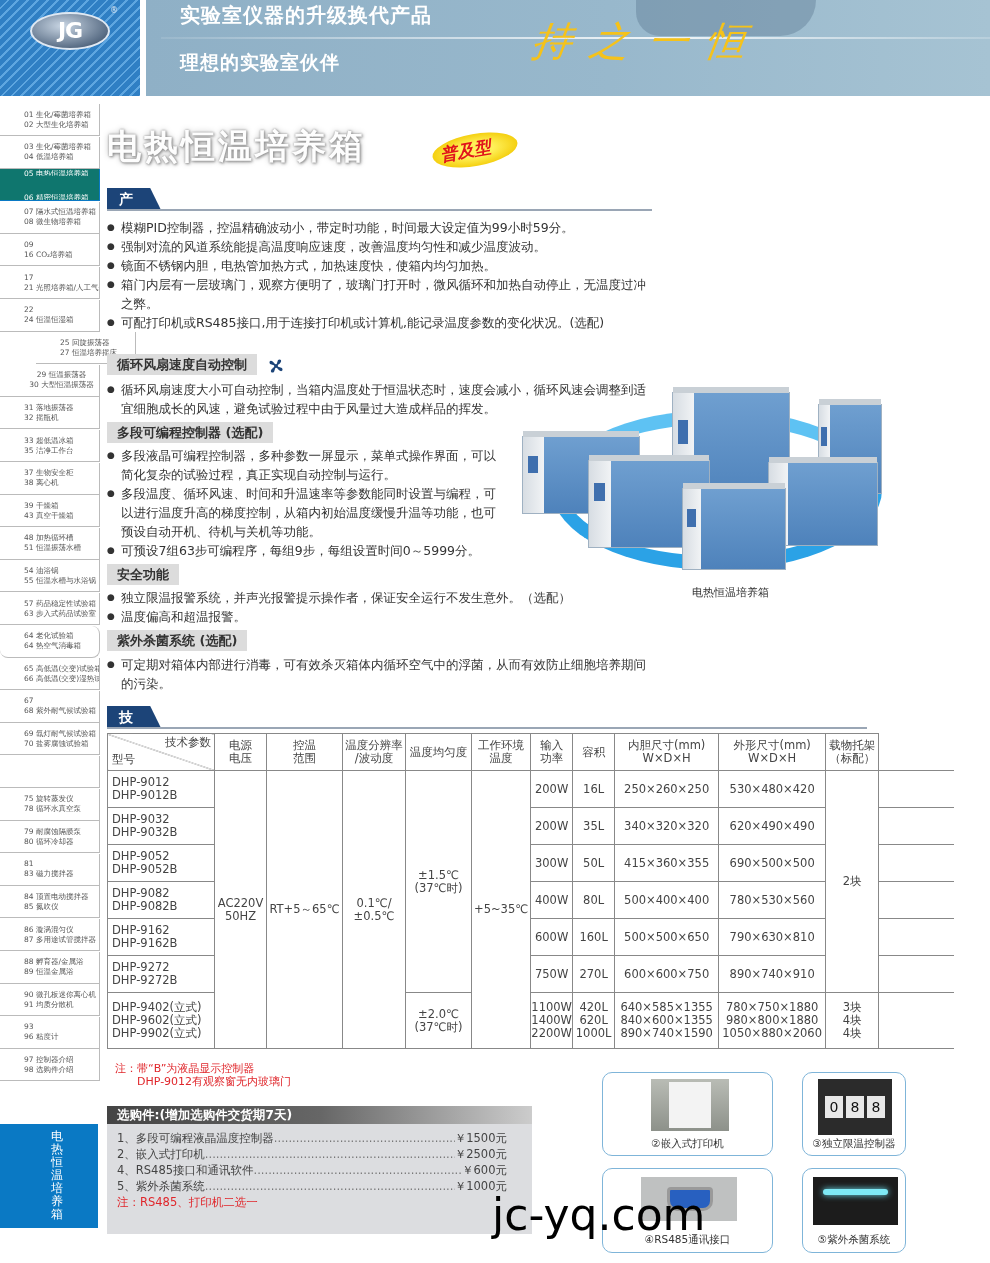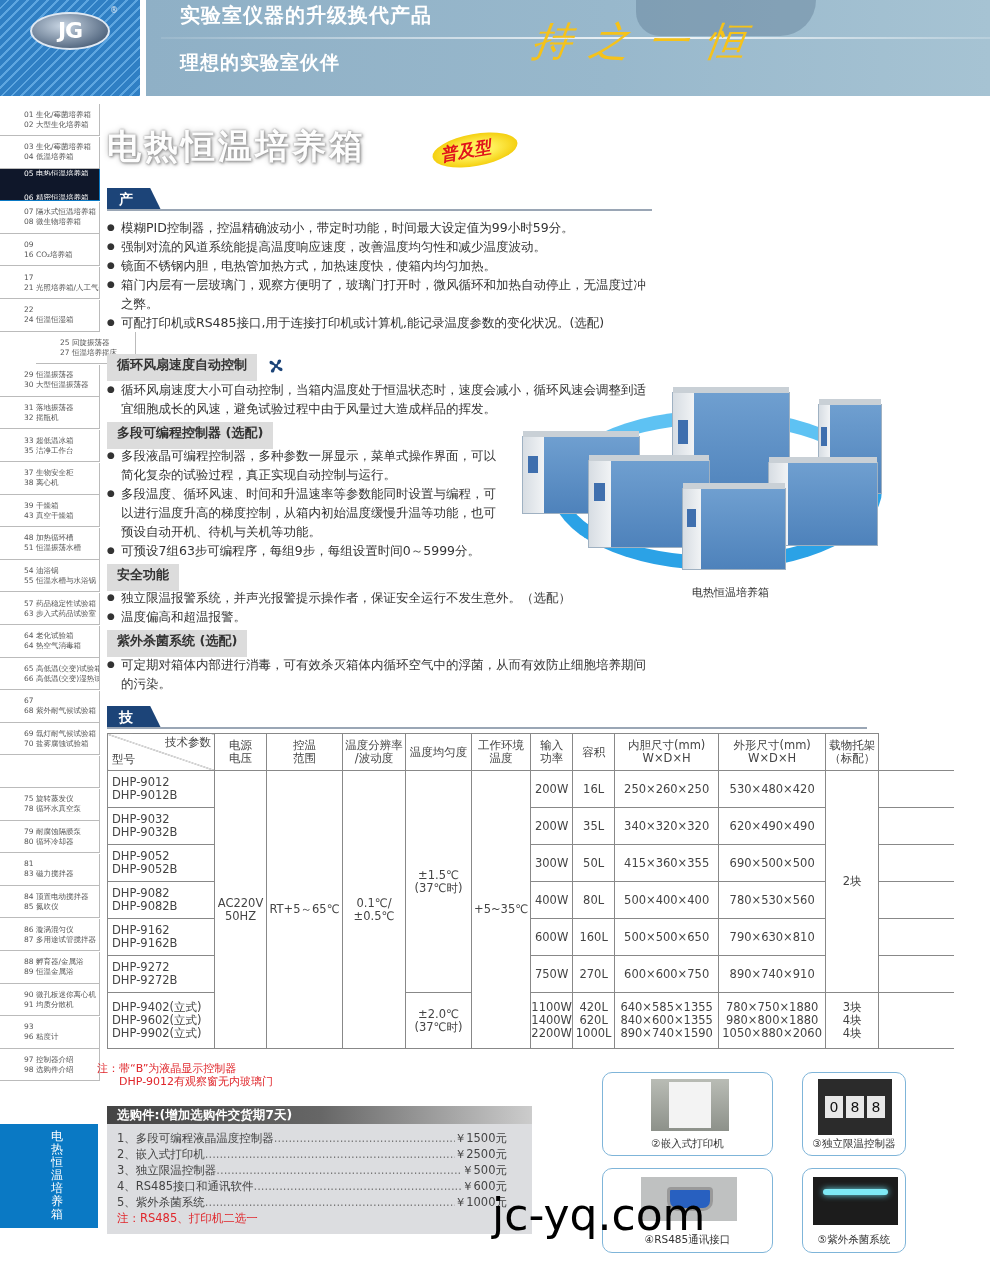--- a/index.html
+++ b/index.html
@@ -23,21 +23,21 @@
   .hdr-t1 { position: absolute; left: 180px; top: 2px; font-size: 20px; font-weight: bold; color: #fff; letter-spacing: 1px; }
   .hdr-t2 { position: absolute; left: 180px; top: 50px; font-size: 19px; font-weight: bold; color: #fff; letter-spacing: 1px; }
   .hdr-slogan { position: absolute; left: 532px; top: 14px; font-family: "DejaVu Serif", serif; font-size: 40px;
     color: #f5c21a; letter-spacing: 18px; font-style: italic; transform: skewX(-8deg); }
 
   
   .side { position: absolute; left: 0; top: 104px; width: 100px; }
   .side-item { position: absolute; left: 0; width: 100px; height: 32px; background: #fff;
     border-right: 1px solid #bbb; border-bottom: 1px solid #bbb; padding-left: 24px;
     font-size: 7.5px; line-height: 10px; color: #555; display: flex; flex-direction: column; justify-content: center; }
-  .side-item.active { background: #0f172a; color: #fff; border-color: #0a79c4; gap: 17px; }
+  .side-item.active { background: #0f766e; color: #fff; border-color: #0a79c4; gap: 17px; }
   .side-item .ln { white-space: nowrap; overflow: hidden; }
   .side-current { position: absolute; left: 0; top: 1124px; width: 100px; height: 104px; background: #0a79c4;
     color: #fff; font-size: 12px; line-height: 13px; text-align: center; padding-left: 50px; padding-top: 6px;
     width: 98px; writing-mode: horizontal-tb; }
   .side-current span { display: block; width: 14px; }
 
   
   .title { position: absolute; left: 107px; top: 124px; font-size: 34px; font-weight: bold; color: #fdfdfd;
     letter-spacing: 3px; text-shadow: 0 0 2px #999, 1px 1px 3px #888, 0 0 6px #bbb; }
   .badge { position: absolute; left: 432px; top: 134px; width: 86px; height: 32px; border-radius: 50%;
@@ -47,21 +47,21 @@
   .sec-head { position: absolute; left: 107px; height: 22px; }
   .sec-head .tab { position: absolute; left: 0; top: 0; height: 22px; padding: 0 28px 0 12px;
     background: #1c4478; color: #fff; font-size: 14px; font-weight: bold; line-height: 22px;
     clip-path: polygon(0 0, 80% 0, 100% 100%, 0 100%); }
   .sec-head .rule { position: absolute; left: 0; top: 21px; width: 545px; height: 2px; background: #9aa6b5; }
 
   .bullets { position: absolute; left: 107px; font-size: 12.5px; line-height: 19px; color: #333; }
   .bullets .b { padding-left: 14px; position: relative; }
   .bullets .b::before { content: "●"; position: absolute; left: 0; top: 0; font-size: 9px; color: #333; }
 
-  .sub-head { position: absolute; left: 107px; height: 27px; background: #dcdcdc; padding: 0 10px;
+  .sub-head { position: absolute; left: 107px; height: 21px; background: #dcdcdc; padding: 0 10px;
     font-size: 13px; font-weight: bold; line-height: 21px; color: #333; }
   .fan-icon { position: absolute; left: 266px; top: 356px; width: 20px; height: 20px; }
 
   
   .photo { position: absolute; left: 512px; top: 380px; width: 370px; height: 198px; }
   .photo-ellipse { position: absolute; left: 40px; top: 30px; width: 330px; height: 160px; border-radius: 50%;
     border: 14px solid #2ba2e6; border-top-color: #5ec2f3; }
   .box { position: absolute; background: linear-gradient(180deg, #6f9fd0, #4e82bb); border: 1px solid #9fb1c2; }
   .box::before { content: ""; position: absolute; left: 0; top: 0; width: 18%; height: 100%; background: linear-gradient(90deg,#d7dde3,#f1f3f5); }
   .box::after { content: ""; position: absolute; left: 4%; top: 25%; width: 9%; height: 22%; background: #3f6fae; }
@@ -73,21 +73,21 @@
   .spec td, .spec th { border: 1px solid #888; text-align: center; vertical-align: middle; font-weight: normal; padding: 0 2px; line-height: 13px; }
   .spec th { height: 37px; }
   .spec tr.r td { height: 37px; }
   .spec td.model { text-align: left; padding-left: 4px; }
   .spec .diag { position: relative; background: linear-gradient(to top right, transparent calc(50% - 0.5px), #777 50%, transparent calc(50% + 0.5px)); }
   .spec .diag .a { position: absolute; right: 3px; top: 2px; }
   .spec .diag .b { position: absolute; left: 4px; bottom: 4px; }
   .spec .blank { border-right: none; }
   .spec tr.tall td { height: 56px; }
 
-  .note { position: absolute; left: 97px; top: 1062px; font-size: 11px; line-height: 13px; color: #e0262b; }
+  .note { position: absolute; left: 115px; top: 1062px; font-size: 11px; line-height: 13px; color: #e0262b; }
   .note .l2 { padding-left: 22px; }
 
   
   .acc { position: absolute; left: 107px; top: 1106px; width: 425px; height: 128px; background: #dcdde0; }
   .acc-head { height: 18px; background: linear-gradient(90deg, #444 0%, #666 50%, #ccc 100%); color: #fff;
     font-size: 12.5px; font-weight: bold; padding-left: 10px; line-height: 18px; }
   .acc-list { padding: 6px 0 0 10px; font-size: 11.5px; line-height: 16px; color: #444; }
   .acc-row { display: flex; width: 390px; }
   .acc-row .n { white-space: nowrap; }
   .acc-row .dots { flex: 1; overflow: hidden; white-space: nowrap; color: #777; }
@@ -144,21 +144,21 @@
       <div class="ln">21  光照培养箱/人工气候箱</div>
     </div>
     <div class="side-item" style="top: 195.6px;">
       <div class="ln">22</div>
       <div class="ln">24  恒温恒湿箱</div>
     </div>
     <div class="side-item" style="top: 228.2px; margin-left: 36px;">
       <div class="ln">25 回旋振荡器</div>
       <div class="ln">27 恒温培养摇床</div>
     </div>
-    <div class="side-item" style="top: 260.8px;">
+    <div class="side-item" style="top: 260.8px; align-items: center;">
       <div class="ln">29 恒温振荡器</div>
       <div class="ln">30 大型恒温振荡器</div>
     </div>
     <div class="side-item" style="top: 293.4px;">
       <div class="ln">31 落地振荡器</div>
       <div class="ln">32 摇瓶机</div>
     </div>
     <div class="side-item" style="top: 326px;">
       <div class="ln">33 超低温冰箱</div>
       <div class="ln">35 洁净工作台</div>
@@ -176,21 +176,21 @@
       <div class="ln">51 恒温振荡水槽</div>
     </div>
     <div class="side-item" style="top: 456.4px;">
       <div class="ln">54 油浴锅</div>
       <div class="ln">55 恒温水槽与水浴锅</div>
     </div>
     <div class="side-item" style="top: 489px;">
       <div class="ln">57 药品稳定性试验箱</div>
       <div class="ln">63 步入式药品试验室</div>
     </div>
-    <div class="side-item" style="top: 521.6px;">
+    <div class="side-item" style="top: 521.6px; border-radius: 8px;">
       <div class="ln">64 老化试验箱</div>
       <div class="ln">64 热空气消毒箱</div>
     </div>
     <div class="side-item" style="top: 554.2px;">
       <div class="ln">65 高低温(交变)试验箱</div>
       <div class="ln">66 高低温(交变)湿热试验箱</div>
     </div>
     <div class="side-item" style="top: 586.8px;">
       <div class="ln">67</div>
       <div class="ln">68  紫外耐气候试验箱</div>
@@ -463,25 +463,20 @@
         <span class="n">1、多段可编程液晶温度控制器</span>
         <span class="dots"></span>
         <span class="p">￥1500元</span>
       </div>
       <div class="acc-row">
         <span class="n">2、嵌入式打印机</span>
         <span class="dots"></span>
         <span class="p">￥2500元</span>
       </div>
       <div class="acc-row">
-        <span class="n">3、独立限温控制器</span>
-        <span class="dots"></span>
-        <span class="p">￥500元</span>
-      </div>
-      <div class="acc-row">
         <span class="n">4、RS485接口和通讯软件</span>
         <span class="dots"></span>
         <span class="p">￥600元</span>
       </div>
       <div class="acc-row">
         <span class="n">5、紫外杀菌系统</span>
         <span class="dots"></span>
         <span class="p">￥1000元</span>
       </div>
       <div class="acc-note">注：RS485、打印机二选一</div>

